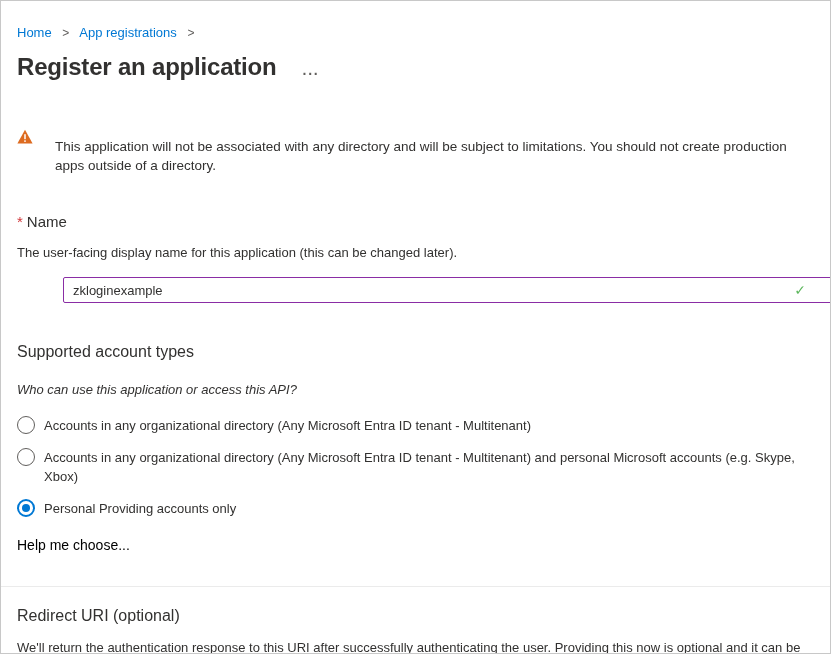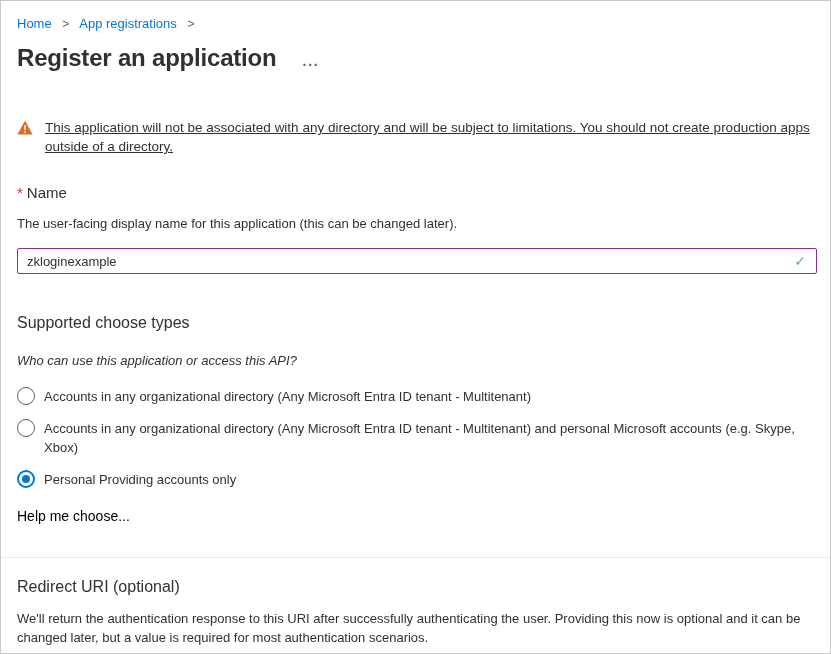--- a/index.html
+++ b/index.html
@@ -4,39 +4,39 @@
 <style>
   html,body{margin:0;padding:0;background:#fff;}
   .page{
     box-sizing:border-box;
     width:831px;height:654px;
     border:1px solid #c8c8c8;
     background:#fff;
     font-family:"Liberation Sans",sans-serif;
     color:#323130;
     overflow:hidden;
-    padding:15px 15px 0 16px;
+    padding:24px 15px 0 16px;
   }
   
   .breadcrumb{font-size:13px;line-height:15px;}
   .breadcrumb a{color:#0078d4;text-decoration:none;cursor:pointer;}
   .breadcrumb .sep{color:#605e5c;margin:0 7px;font-size:12px;}
   
   .title-row{display:flex;align-items:flex-end;margin-top:11px;}
   h1{font-size:24px;line-height:30px;font-weight:700;margin:0;letter-spacing:-0.2px;}
   .more{color:#605e5c;font-size:14px;font-weight:700;margin-left:26px;letter-spacing:1px;cursor:pointer;}
   
   .warning{display:flex;margin-top:45px;align-items:flex-start;}
   .warn-icon{flex:0 0 auto;width:16px;height:16px;margin-right:12px;margin-top:2px;}
-  .warning p{margin:0;font-size:13.5px;line-height:19px;max-width:772px;text-decoration:underline;}
+  .warning p{margin:10px;font-size:13.5px;line-height:19px;max-width:772px;}
   
   .field-label{margin-top:28px;font-size:15px;}
   .req{color:#d13438;margin-right:4px;}
   .desc{margin:13px 0 0;font-size:13px;line-height:19px;color:#323130;max-width:800px;}
-  .input-wrap{position:relative;margin-top:15px;}
+  .input-wrap{position:relative;margin-top:15px;margin-left:46px;}
   .input-wrap input{
     box-sizing:border-box;display:block;
     height:26px;font-size:13px;color:#323130;
     font-family:"Liberation Sans",sans-serif;
     border:1.5px solid #8a2da5;border-radius:2px;
     padding:0 28px 0 9px;outline:none;background:#fff;
   }
   .input-wrap .check{
     position:absolute;right:9px;top:50%;transform:translateY(-52%);
     color:#5db75d;font-size:14px;pointer-events:none;
@@ -96,21 +96,21 @@
 
   <div class="field-label">
     <span class="req">*</span><span>Name</span>
   </div>
   <p class="desc">The user-facing display name for this application (this can be changed later).</p>
   <div class="input-wrap name-wrap">
     <input type="text" value="zkloginexample" style="">
     <span class="check">✓</span>
   </div>
 
-  <h2 class="h2-account">Supported choose types</h2>
+  <h2 class="h2-account">Supported account types</h2>
   <p class="desc question">Who can use this application or access this API?</p>
 
   <div class="radios">
     <div class="radio-row">
       <span class="radio-circle"></span>
       <span class="radio-label">Accounts in any organizational directory (Any Microsoft Entra ID tenant - Multitenant)</span>
     </div>
     <div class="radio-row">
       <span class="radio-circle"></span>
       <span class="radio-label">Accounts in any organizational directory (Any Microsoft Entra ID tenant - Multitenant) and personal Microsoft accounts (e.g. Skype, Xbox)</span>

